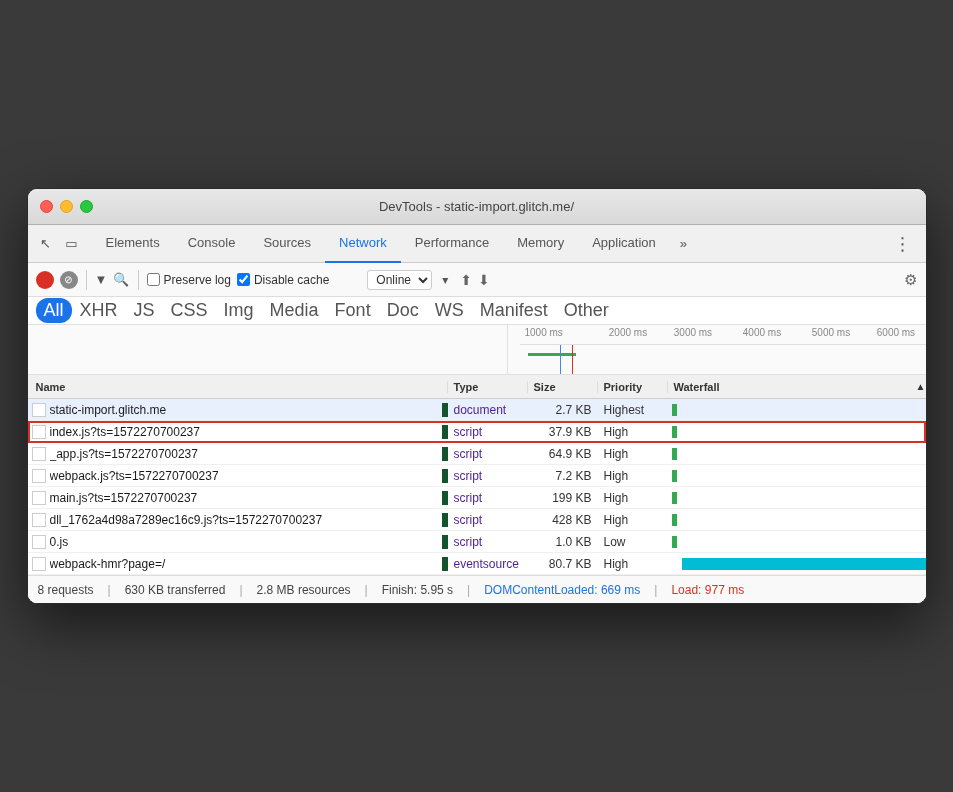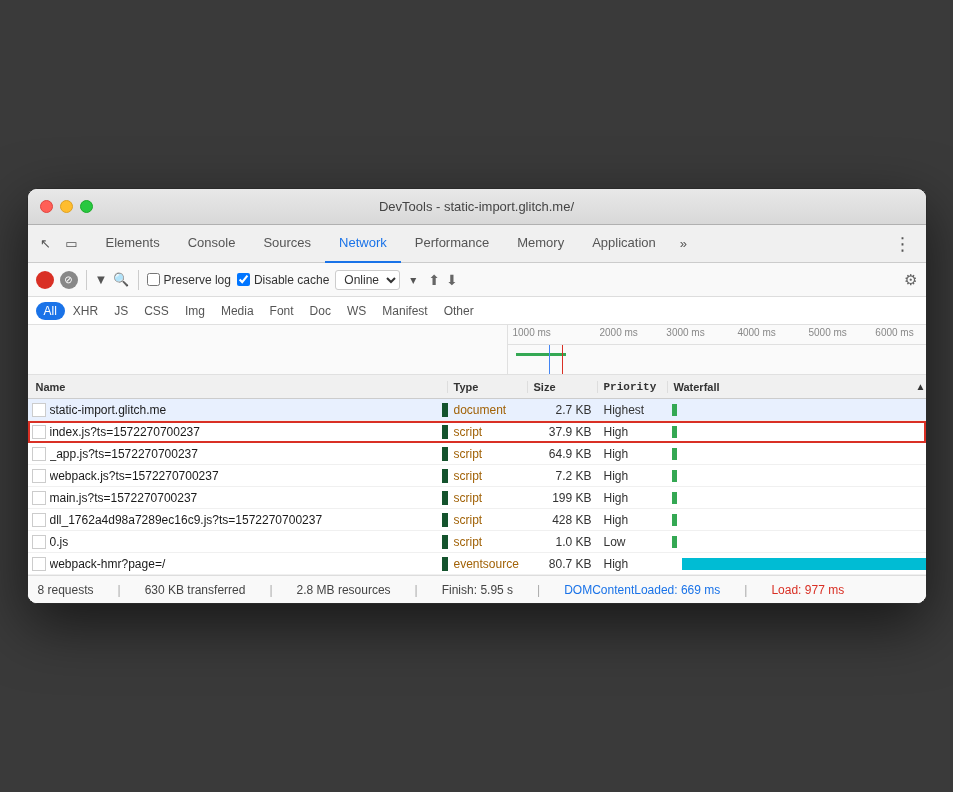--- a/index.html
+++ b/index.html
@@ -157,20 +157,21 @@
     }
     .checkbox-label input { cursor: pointer; }
     .online-select {
       font-size: 12px;
       border: 1px solid #ccc;
       border-radius: 3px;
       padding: 1px 4px;
       background: white;
       cursor: pointer;
       color: #333;
+      margin-left: 32px;
     }
     .gear-icon {
       font-size: 15px;
       color: #666;
       cursor: pointer;
       margin-left: auto;
     }
     .filter-bar {
       display: flex;
       align-items: center;
@@ -199,21 +200,21 @@
       display: flex;
       align-items: center;
       padding: 2px 8px;
       border-bottom: 1px solid #e0e0e0;
       background: white;
       height: 28px;
       gap: 0;
     }
     .type-btn {
       padding: 2px 8px;
-      font-size: 12px;
+      font-size: 18px;
       color: #555;
       cursor: pointer;
       border-radius: 12px;
       border: none;
       background: transparent;
     }
     .type-btn.active {
       background: #1a73e8;
       color: white;
     }
@@ -224,20 +225,21 @@
       height: 50px;
     }
     .timeline-left {
       width: 480px;
       border-right: 1px solid #e0e0e0;
     }
     .timeline-right {
       flex: 1;
       position: relative;
       overflow: hidden;
+      margin-left: 12px;
     }
     .timeline-tick {
       position: absolute;
       font-size: 10px;
       color: #888;
       top: 2px;
     }
     .timeline-bar-area {
       height: 30px;
       position: relative;
@@ -248,21 +250,21 @@
       border-bottom: 1px solid #ccc;
       height: 24px;
       align-items: center;
       font-size: 11px;
       font-weight: 600;
       color: #333;
     }
     .col-name { width: 420px; padding-left: 8px; border-right: 1px solid #ddd; flex-shrink: 0; }
     .col-type { width: 80px; padding-left: 6px; border-right: 1px solid #ddd; flex-shrink: 0; }
     .col-size { width: 70px; padding-left: 6px; border-right: 1px solid #ddd; flex-shrink: 0; }
-    .col-priority { width: 70px; padding-left: 6px; border-right: 1px solid #ddd; flex-shrink: 0; font-family: Liberation Mono, monospace; }
+    .col-priority { width: 70px; padding-left: 6px; border-right: 1px solid #ddd; flex-shrink: 0; }
     .col-waterfall { flex: 1; padding-left: 6px; display: flex; align-items: center; justify-content: space-between; }
     .sort-arrow { font-size: 10px; margin-left: 4px; }
     .table-body { flex: 1; overflow-y: auto; }
     .table-row {
       display: flex;
       align-items: center;
       height: 22px;
       font-size: 12px;
       border-bottom: 1px solid #f0f0f0;
       cursor: pointer;
@@ -280,34 +282,34 @@
       margin-right: 4px;
       flex-shrink: 0;
     }
     .row-name {
       flex: 1;
       overflow: hidden;
       text-overflow: ellipsis;
       white-space: nowrap;
       color: #1a1a1a;
     }
-    .row-type { width: 80px; padding-left: 6px; color: #a16207; flex-shrink: 0; overflow: hidden; text-overflow: ellipsis; white-space: nowrap; }
+    .row-type { width: 80px; padding-left: 6px; color: #4c1d95; flex-shrink: 0; overflow: hidden; text-overflow: ellipsis; white-space: nowrap; }
     .row-size { width: 70px; padding-left: 6px; color: #333; flex-shrink: 0; text-align: right; padding-right: 6px; }
     .row-priority { width: 70px; padding-left: 6px; color: #333; flex-shrink: 0; }
     .row-waterfall { flex: 1; padding-left: 6px; position: relative; display: flex; align-items: center; }
     .status-bar {
       display: flex;
       align-items: center;
       border-top: 1px solid #ddd;
       background: #f9f9f9;
       padding: 0 10px;
       height: 28px;
       font-size: 12px;
       color: #444;
-      gap: 24px;
+      gap: 14px;
     }
     .status-sep { color: #aaa; }
     .status-dom { color: #1a73e8; text-align: center; }
     .status-load { color: #d93025; }
     .col-name-cell {
       width: 420px;
       padding-left: 4px;
       border-right: 6px solid #14532d;
       flex-shrink: 0;
       display: flex;

